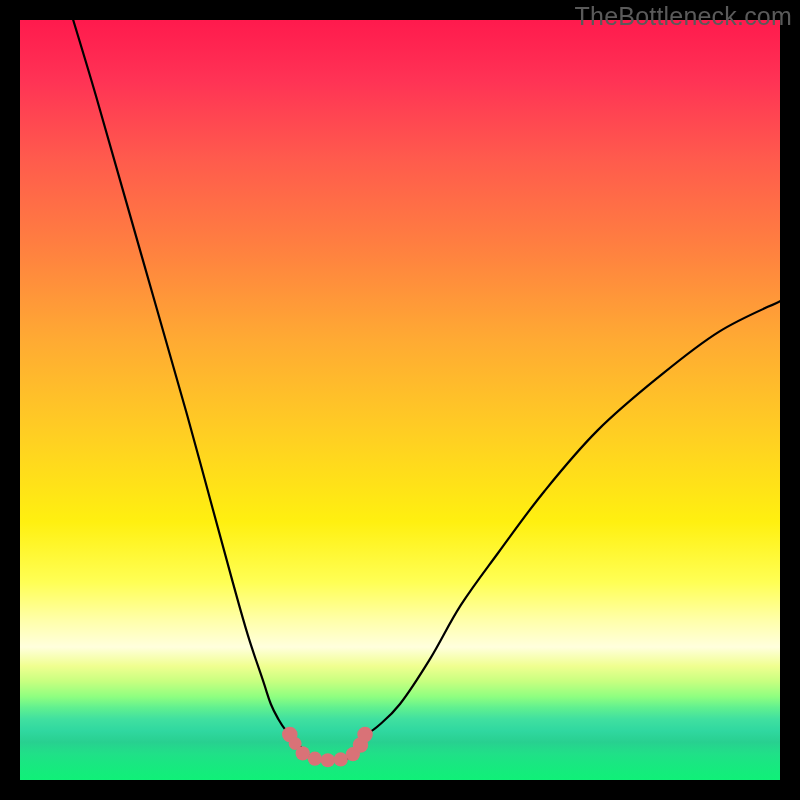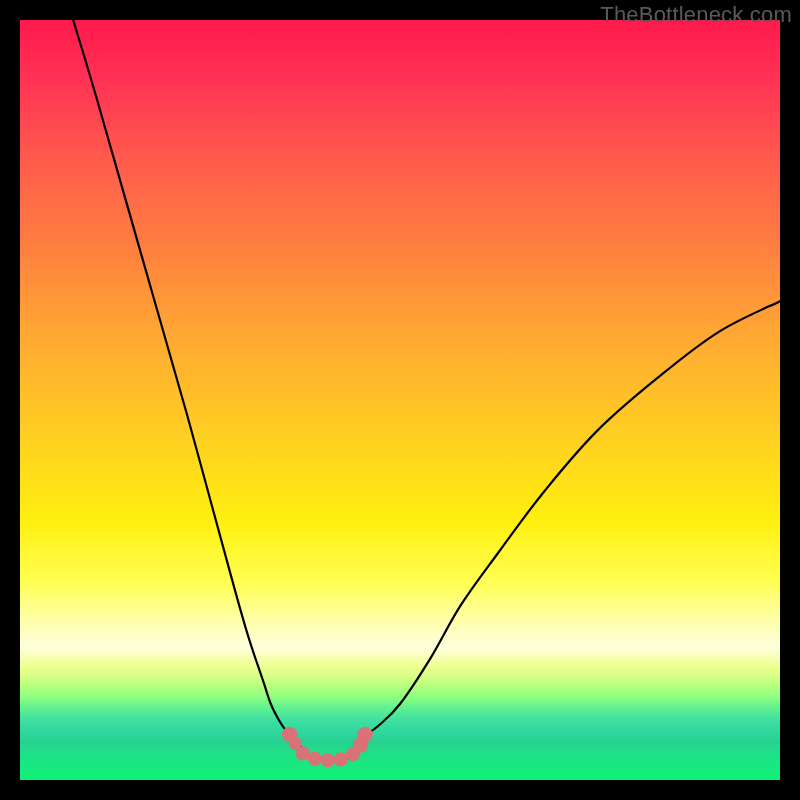--- a/index.html
+++ b/index.html
@@ -31,21 +31,21 @@
       #28d090 95%,
       #20e088 96.5%,
       #18e880 98%,
       #10f078 100%);
   }
   .watermark {
     position: absolute;
     top: 2px;
     right: 8px;
     color: #5a5a5a;
-    font-size: 22px;
+    font-size: 25px;
     font-weight: 500;
     letter-spacing: 0.2px;
     z-index: 5;
   }
   svg.plot {
     position: absolute;
     left: 20px;
     top: 20px;
     width: 760px;
     height: 760px;

